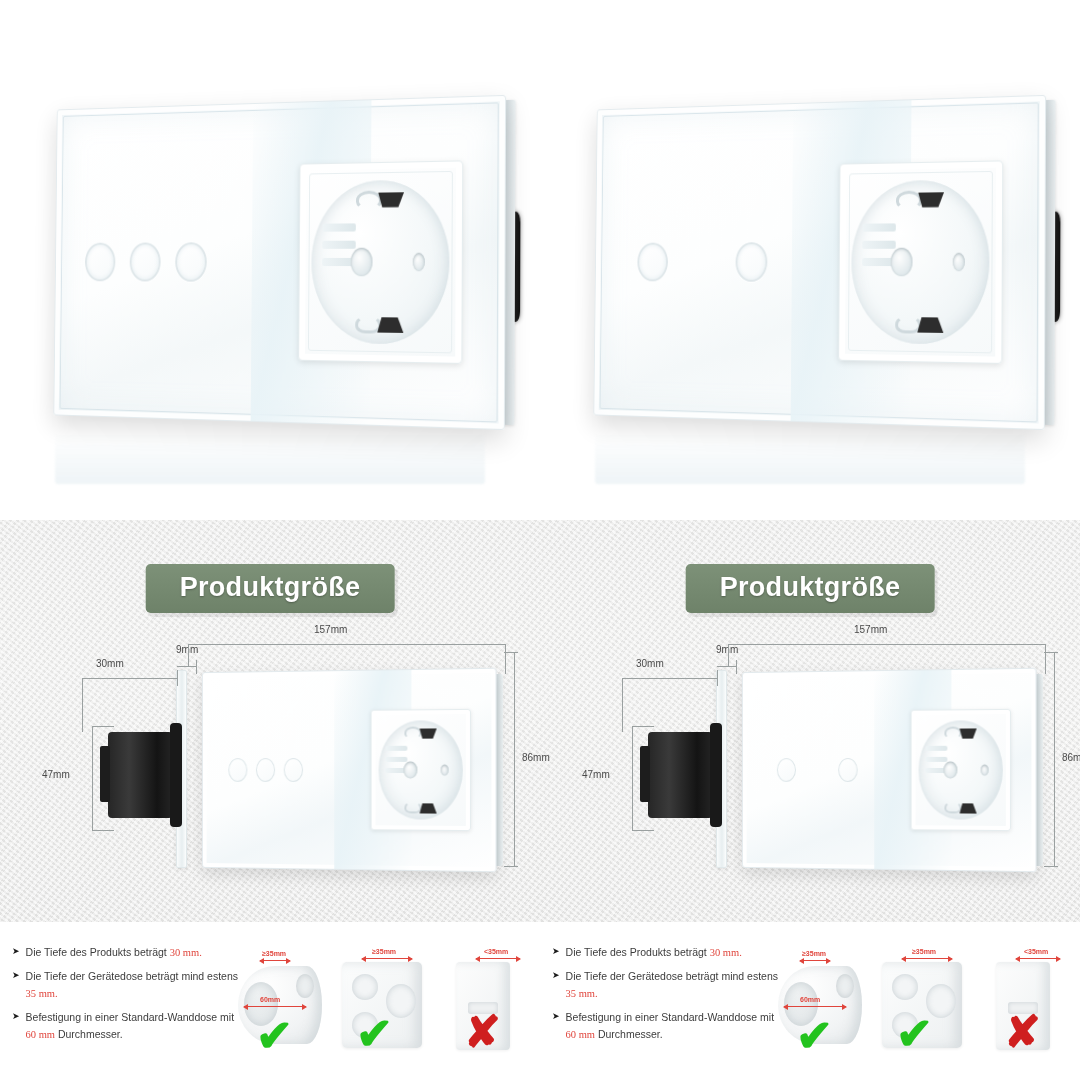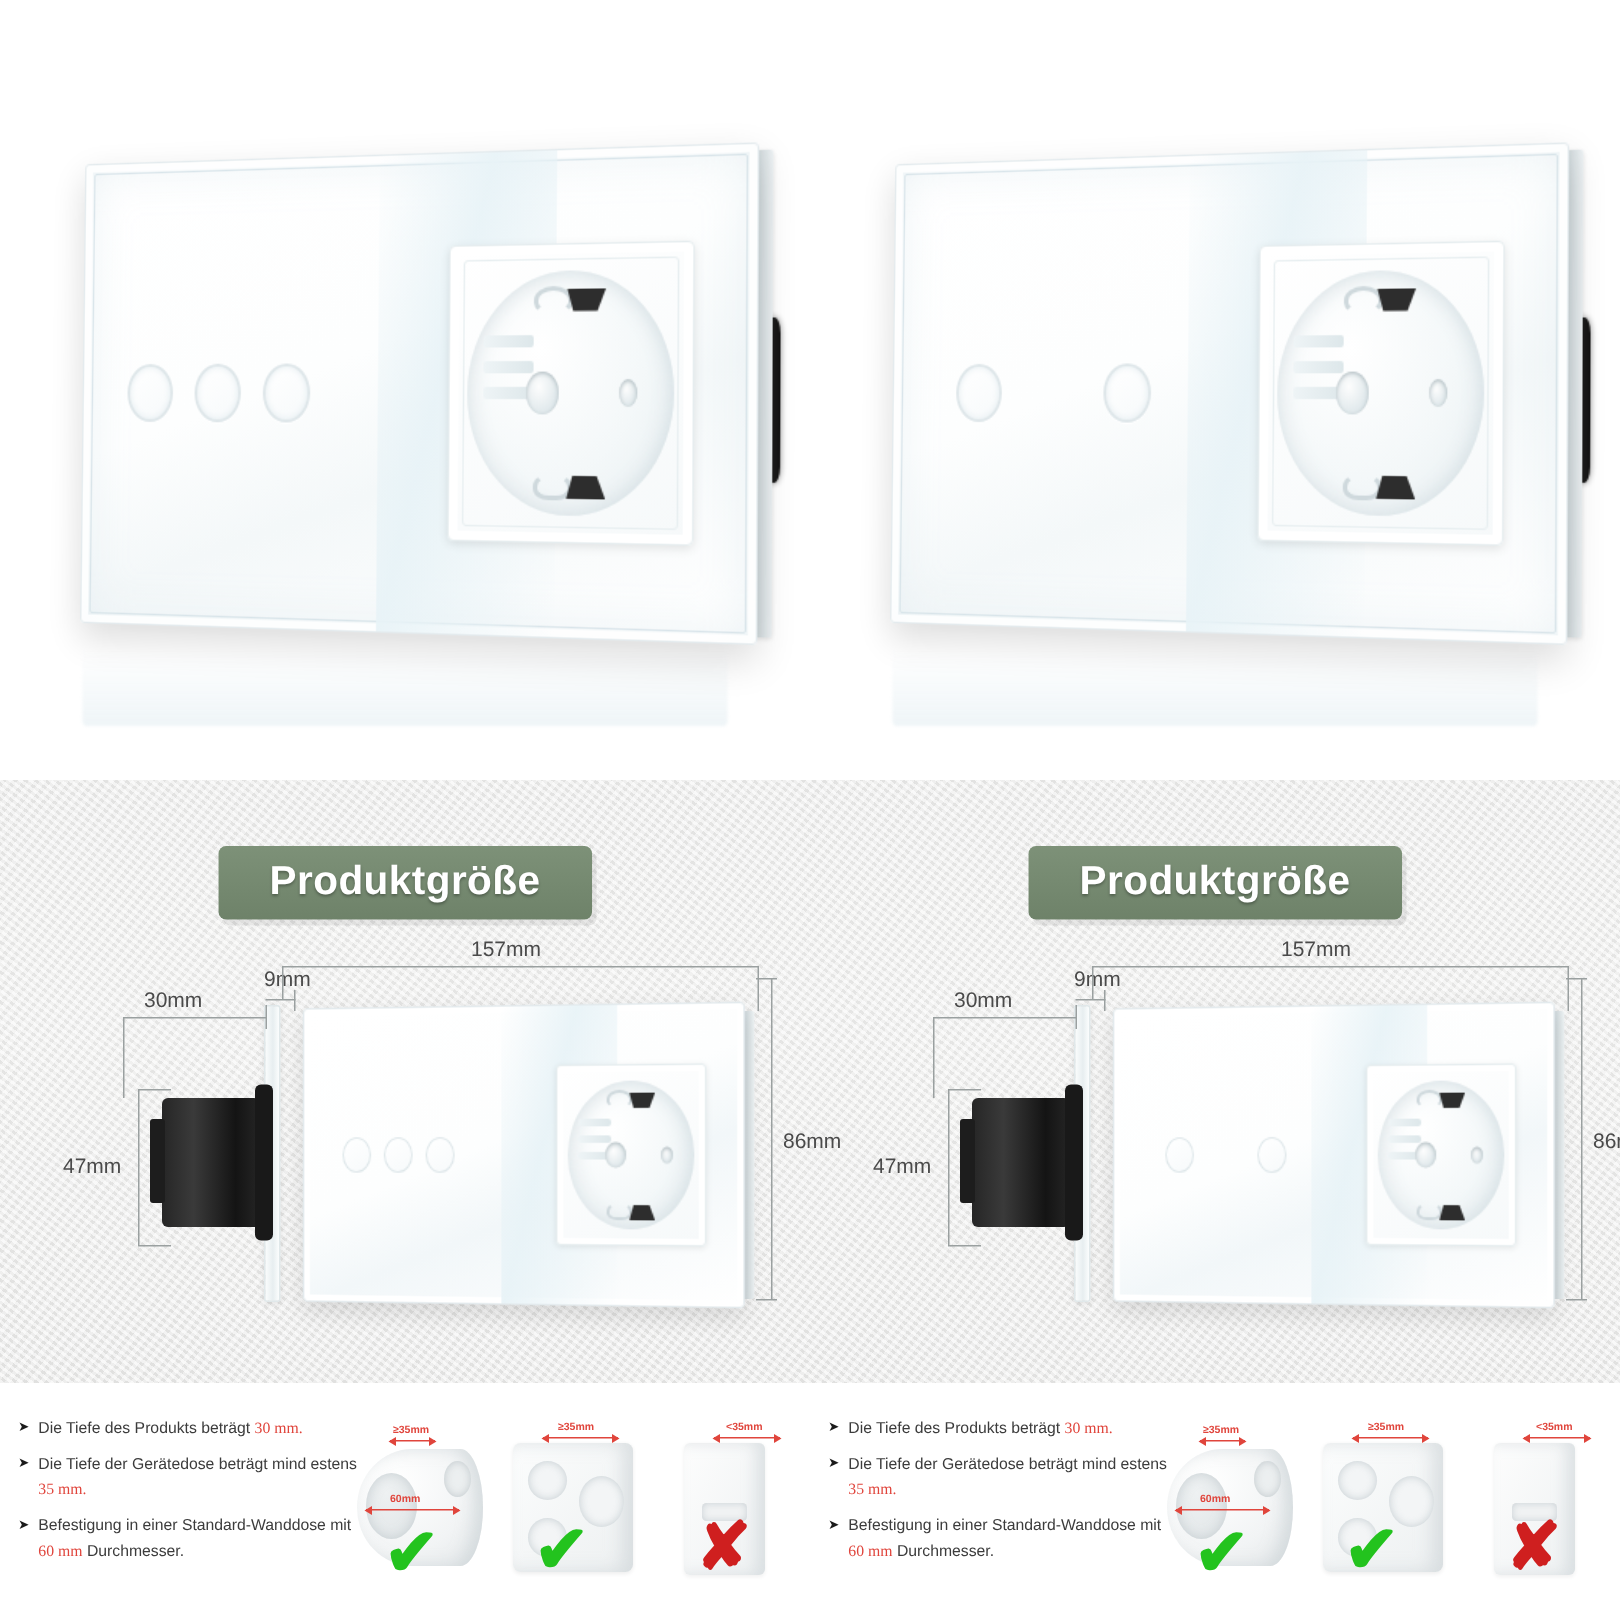--- a/index.html
+++ b/index.html
@@ -195,21 +195,21 @@
   }
   .sv-body::after{
     content:""; position:absolute; right:-4px; top:-9px;
     width:12px; height:104px; background:#191919; border-radius:4px;
   }
   .dimline{ position:absolute; background:#9aa0a0; }
   .dimline.h{ height:1px; }
   .dimline.v{ width:1px; }
   .dimtick{ position:absolute; width:1px; background:#9aa0a0; }
   .dimlabel{
-    position:absolute; color:#4a4a4a; font-size:14px; white-space:nowrap;
+    position:absolute; color:#4a4a4a; font-size:10px; white-space:nowrap;
   }
 
   
   .bigview{ position:absolute; left:196px; top:150px; width:300px; height:200px; }
   .bv-panel{
     position:absolute; inset:0;
     transform: perspective(1300px) rotateY(-11deg);
     background:linear-gradient(158deg,#ffffff 0%,#fdfefe 45%,#f2f7f9 63%,#ffffff 100%);
     border:1px solid #e3eaed; border-radius:3px;
     box-shadow:0 6px 16px rgba(0,0,0,.12), inset 0 0 0 4px #fff;

